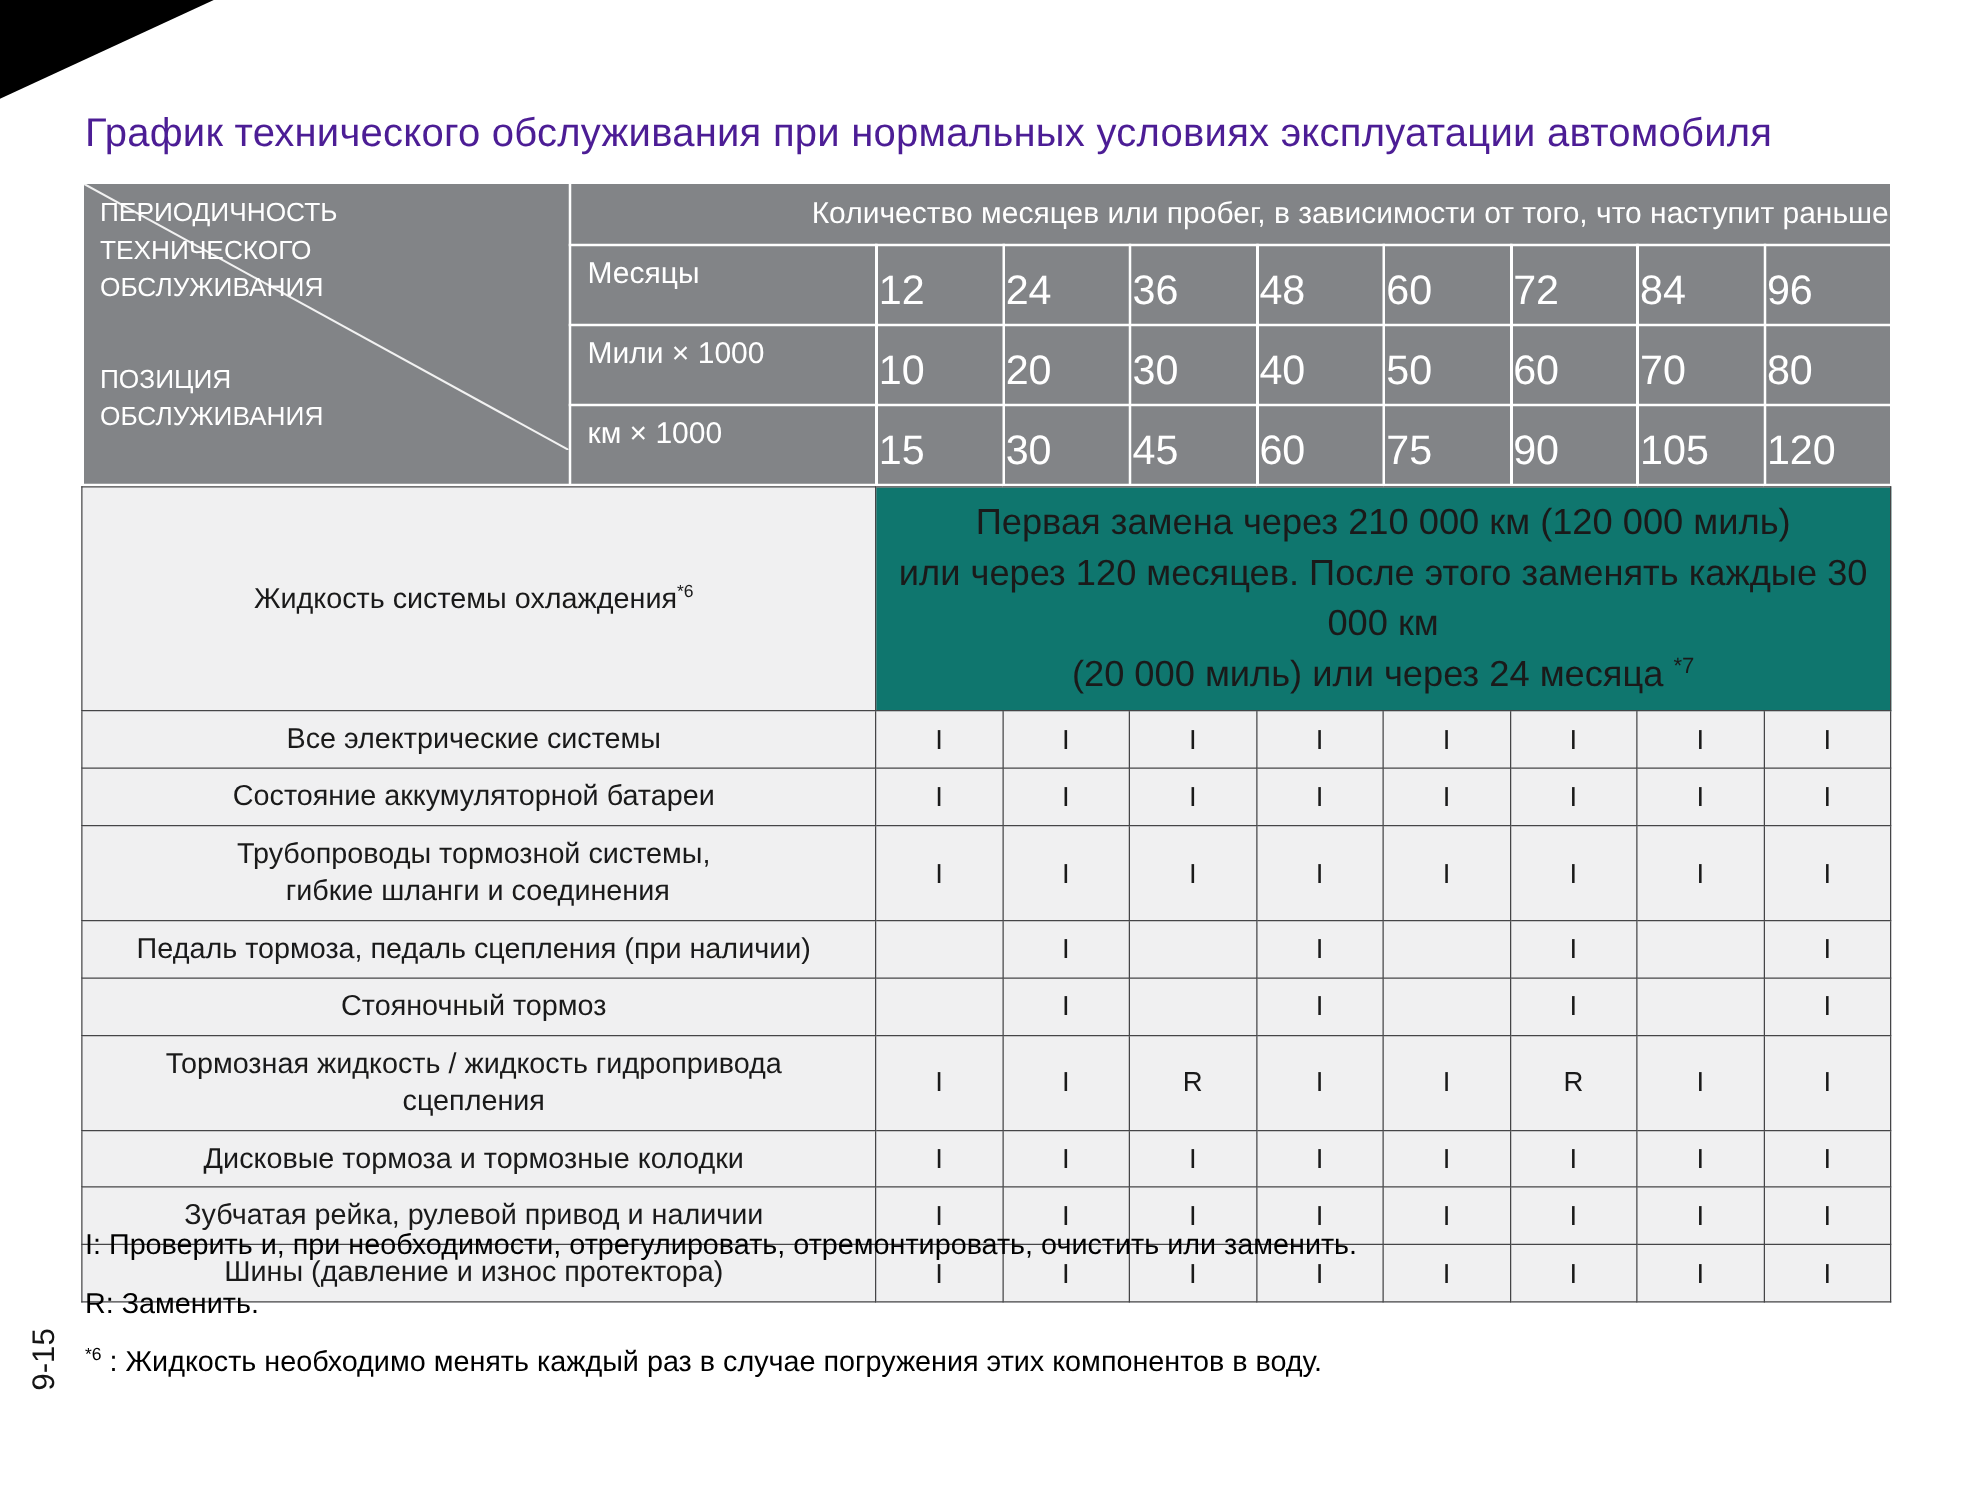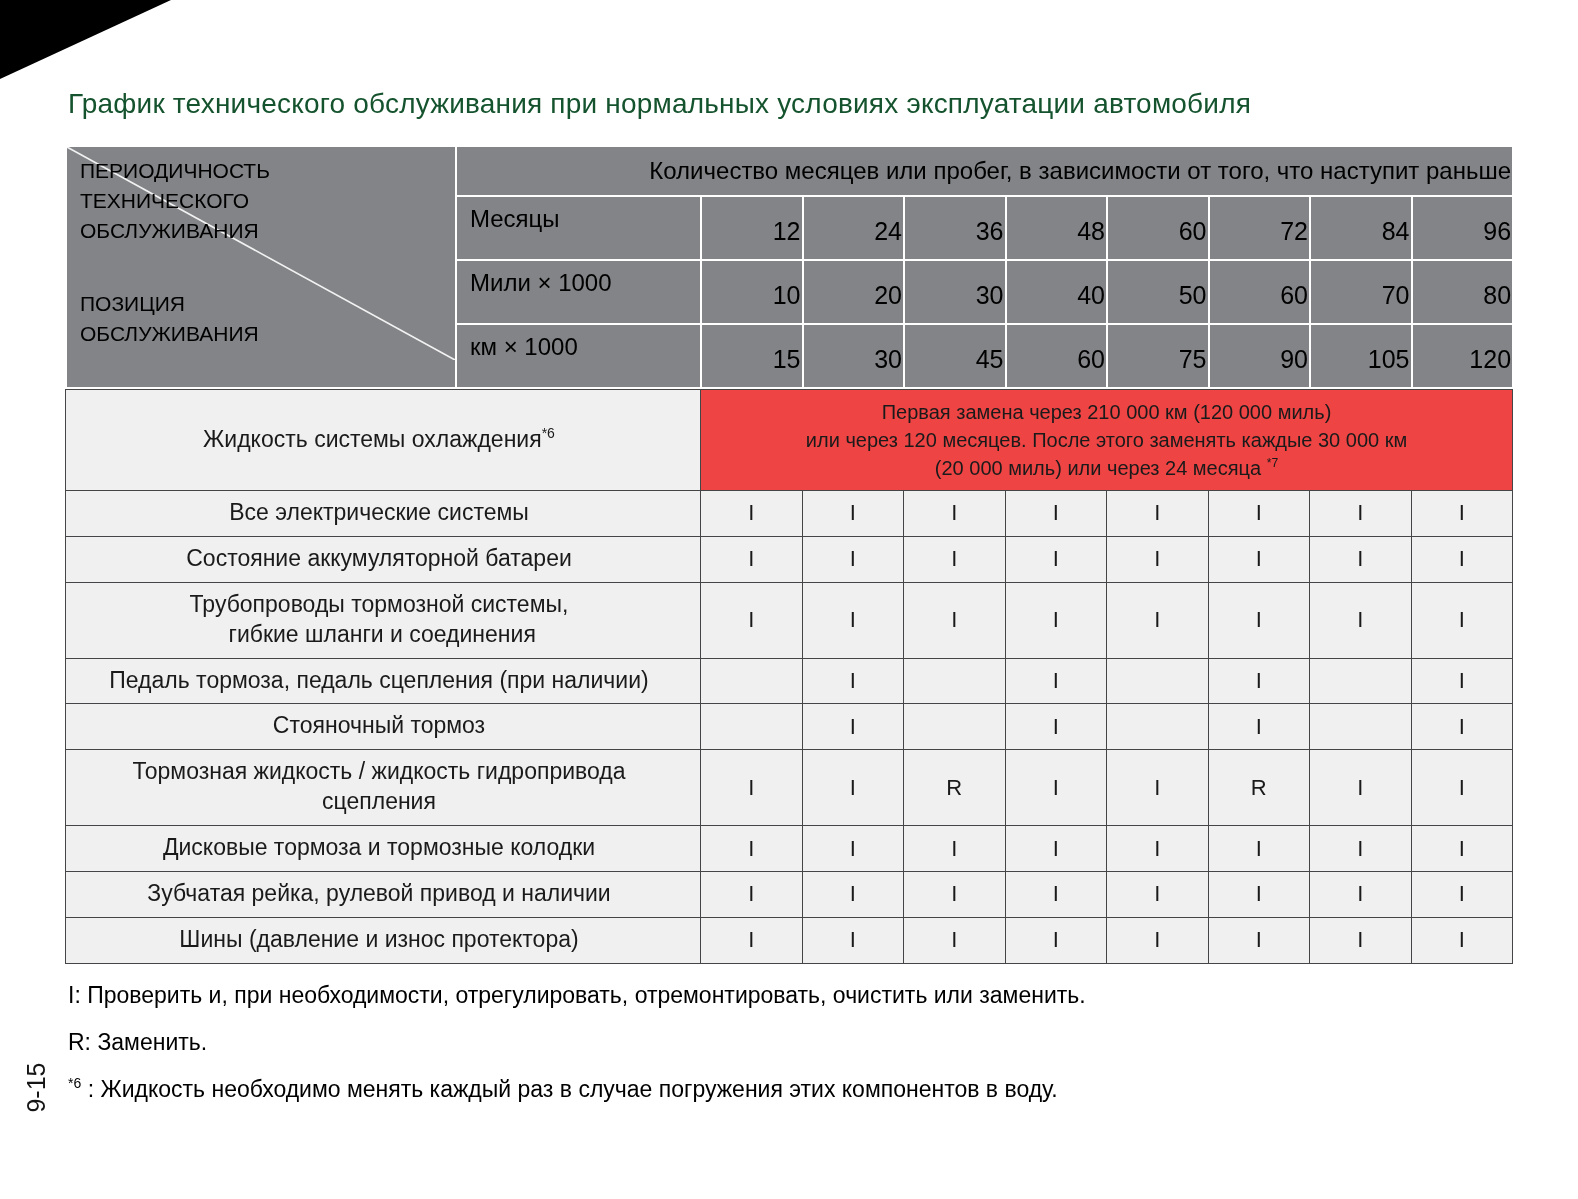--- a/index.html
+++ b/index.html
@@ -2,43 +2,43 @@
 <html><head>
 <meta charset="utf-8">
 <style>
   html,body{margin:0;padding:0}
   body{
     width:1578px;height:1199px;position:relative;overflow:hidden;
     background:#ffffff;color:#1a1a1a;
     font-family:"Liberation Sans", sans-serif;
   }
   .corner-svg{position:absolute;top:0;left:0;display:block}
-  .page-title{position:absolute;left:68px;top:88px;font-size:28px;color:#14532d;letter-spacing:.2px;white-space:nowrap}
+  .page-title{position:absolute;left:68px;top:88px;font-size:32px;color:#4c1d95;letter-spacing:.2px;white-space:nowrap}
   .tables{position:absolute;left:65px;top:145px;width:1447px}
   table{border-collapse:collapse;table-layout:fixed;width:1447px}
 
   
-  .hdr td{background:#828487;color:#000000;border:2px solid #ffffff;overflow:hidden}
+  .hdr td{background:#828487;color:#ffffff;border:2px solid #ffffff;overflow:hidden}
   .hdr .span-title{text-align:right;vertical-align:middle;font-size:24px;height:46px}
   .hdr td.diag{padding:0;vertical-align:top}
   .diag-inner{position:relative;height:213px}
   .diag-line{position:absolute;top:0;left:0;width:100%;height:100%;display:block}
   .corner-top{position:absolute;top:9px;left:13px;font-size:21px;line-height:1.42;white-space:pre-line}
   .corner-bottom{position:absolute;bottom:11px;left:13px;font-size:21px;line-height:1.42;white-space:pre-line}
   .hdr tr.h-row{height:64px}
   .hdr .sub-label{font-size:24px;text-align:left;vertical-align:top;padding:8px 0 0 13px}
-  .hdr .num{font-size:25px;text-align:right;vertical-align:middle;padding-top:8px}
+  .hdr .num{font-size:33px;text-align:left;vertical-align:middle;padding-top:8px}
 
   
   .bd td{background:#f0f0f1;border:1px solid #454547;font-size:23px;vertical-align:middle}
   .bd tr{height:43px}
   .bd tr.coolant{height:95px}
   .bd .item-label{text-align:center;padding:7px 10px 8px 2px;line-height:1.3;white-space:pre-line}
   .bd .mark{text-align:center;font-size:22px}
-  .bd .coolant-note{background:#ef4444;text-align:center;font-size:20px;line-height:1.4;padding:8px 8px}
+  .bd .coolant-note{background:#0f766e;text-align:center;font-size:29px;line-height:1.4;padding:8px 8px}
   .coolant-note .note-text{white-space:pre-line}
   sup{font-size:61%;vertical-align:super;line-height:0}
 
   .legend{position:absolute;left:68px;top:980px;font-size:23px;color:#000000}
   .legend .legend-line{margin-bottom:17px;line-height:30px}
   .page-num{position:absolute;left:0px;top:1073px;width:72px;text-align:center;font-size:25px;color:#151515;transform:rotate(-90deg)}
 </style>
 </head>
 <body>
 

